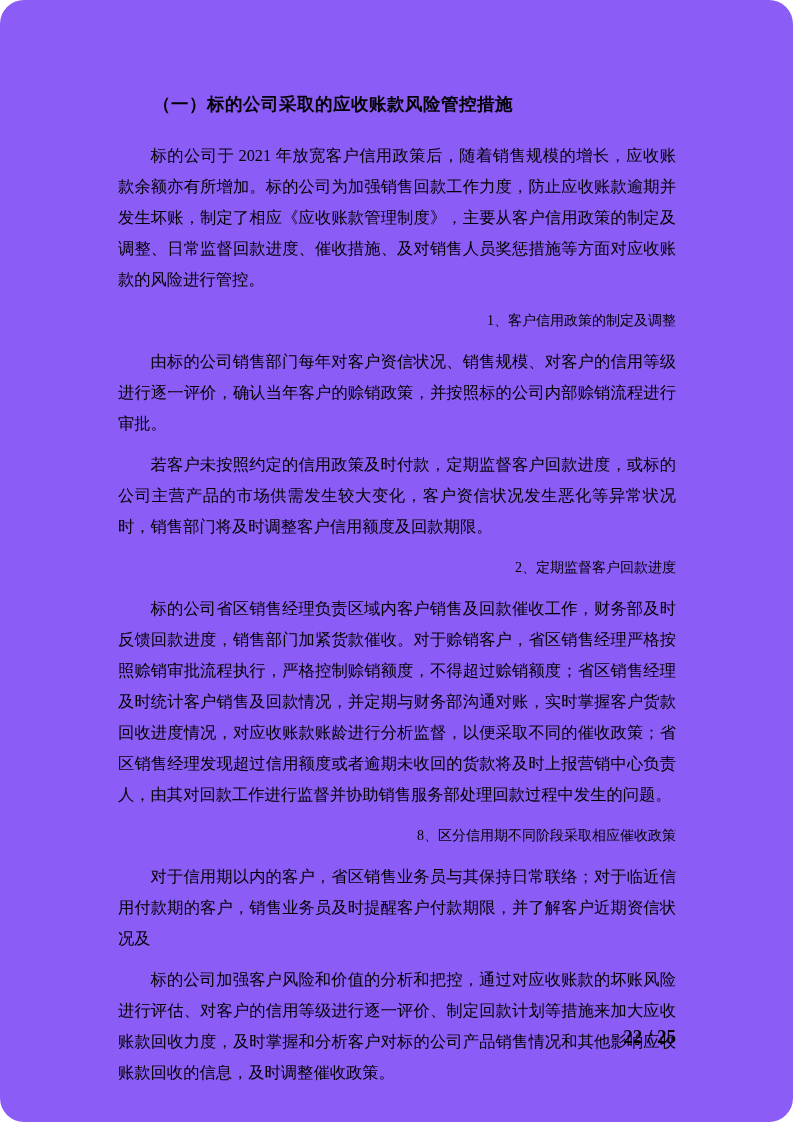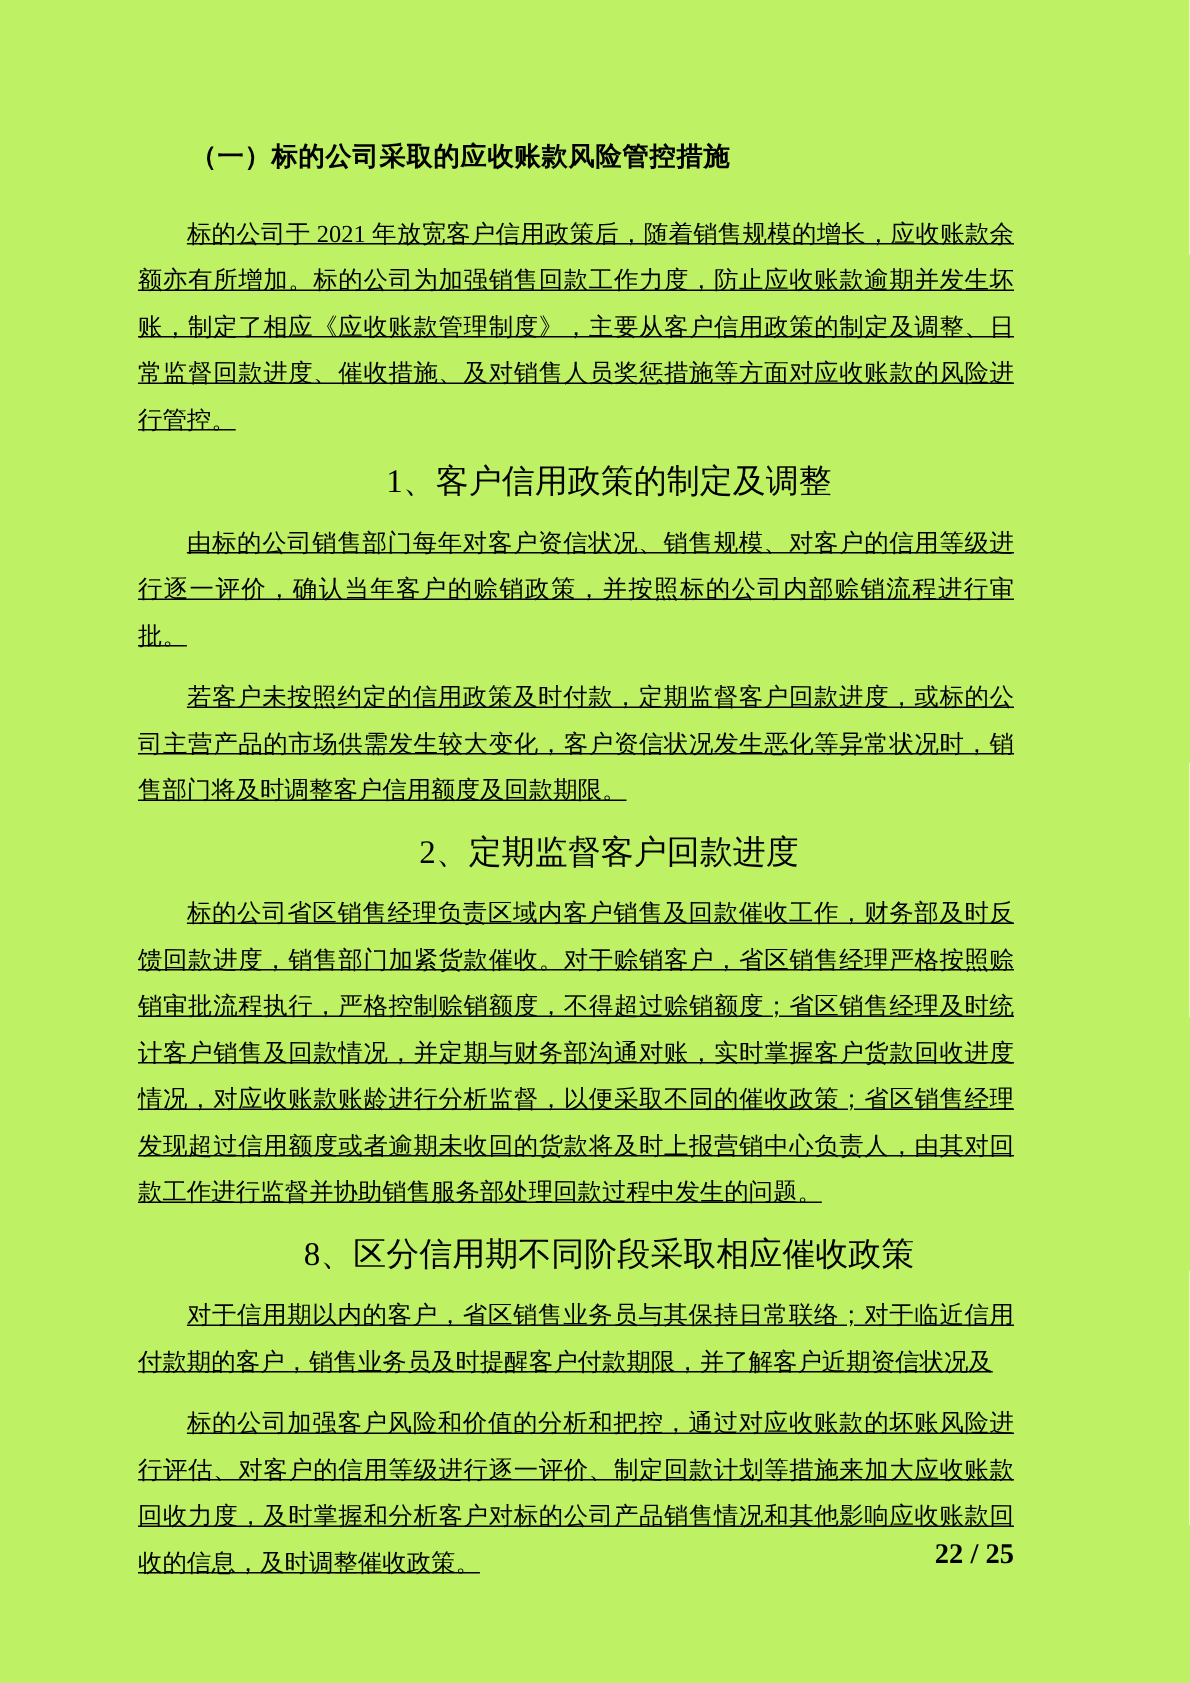--- a/index.html
+++ b/index.html
@@ -5,48 +5,48 @@
   html, body {
     margin: 0;
     padding: 0;
     background: #ffffff;
   }
   .doc-page {
     position: relative;
     width: 793px;
     height: 1122px;
     box-sizing: border-box;
-    background: #bef264;
+    background: #8b5cf6;
     color: #000000;
-    padding: 92px 117px 0 92px;
+    padding: 92px 117px 0 118px;
     font-family: "Liberation Serif", "DejaVu Serif", serif;
     overflow: hidden;
+    border-radius: 24px;
   }
   .heading {
     font-size: 17.5px;
     font-weight: bold;
     line-height: 24px;
     margin: 0 0 24px 0;
     text-indent: 2em;
     letter-spacing: 0.5px;
   }
   .para {
     font-size: 16.3px;
     line-height: 31px;
     margin: 0 0 10px 0;
     text-indent: 2em;
     text-align: justify;
-    text-decoration: underline;
   }
   .subheading {
-    font-size: 22px;
+    font-size: 14px;
     line-height: 31px;
     margin: 0 0 10px 0;
     text-indent: 2em;
-    text-align: center;
+    text-align: right;
   }
   .page-number {
     position: absolute;
     top: 1026px;
     right: 117px;
     font-size: 19px;
     font-weight: bold;
     font-family: "Liberation Serif", "DejaVu Serif", serif;
   }
 </style>

